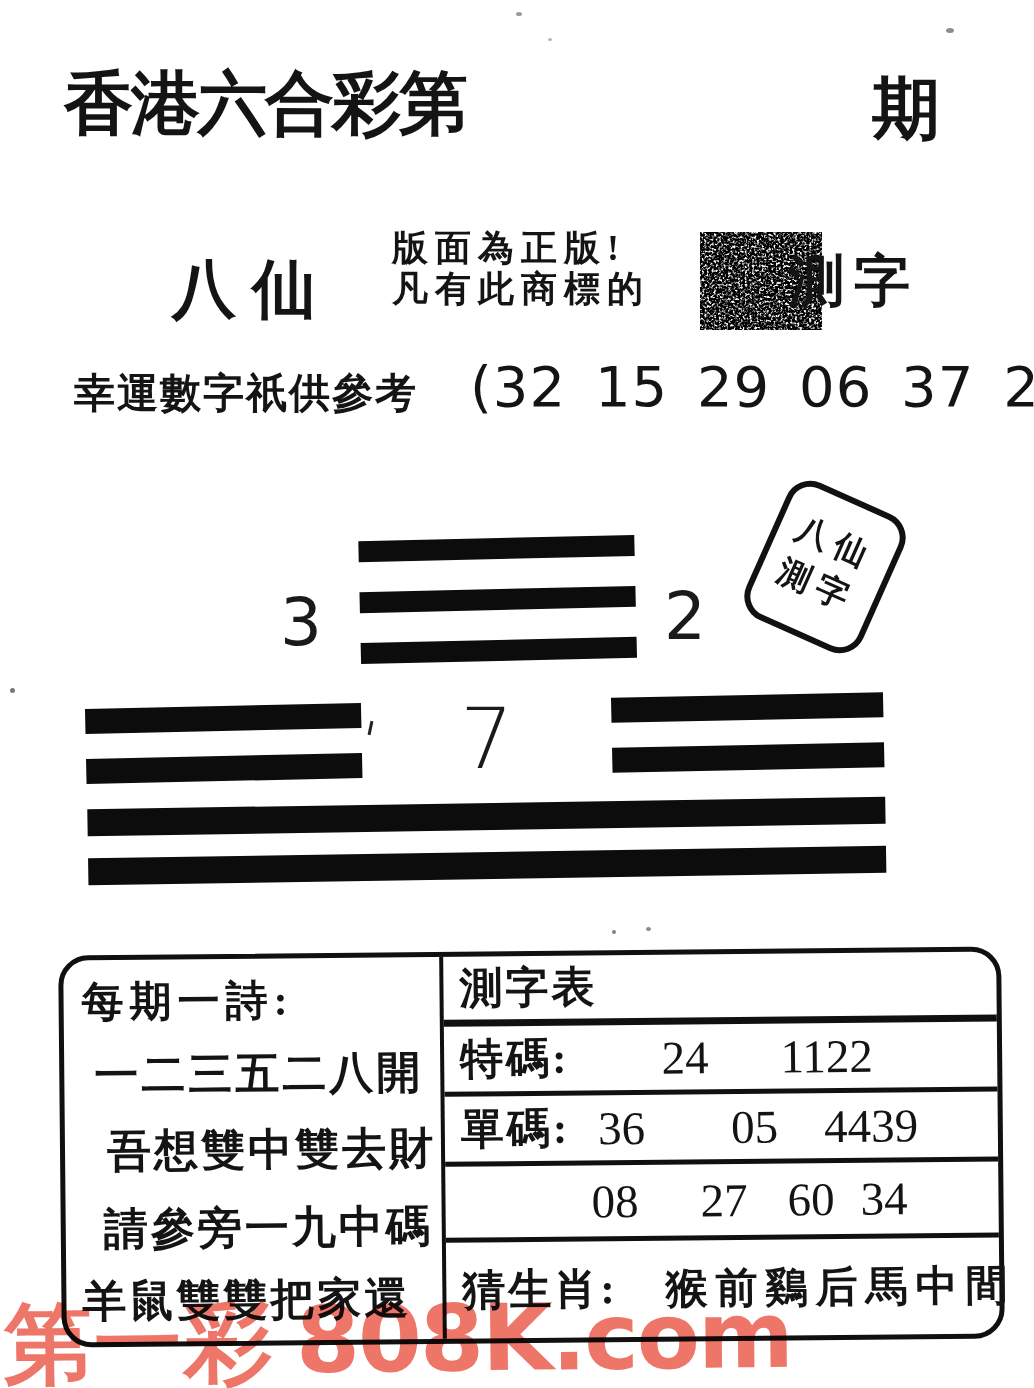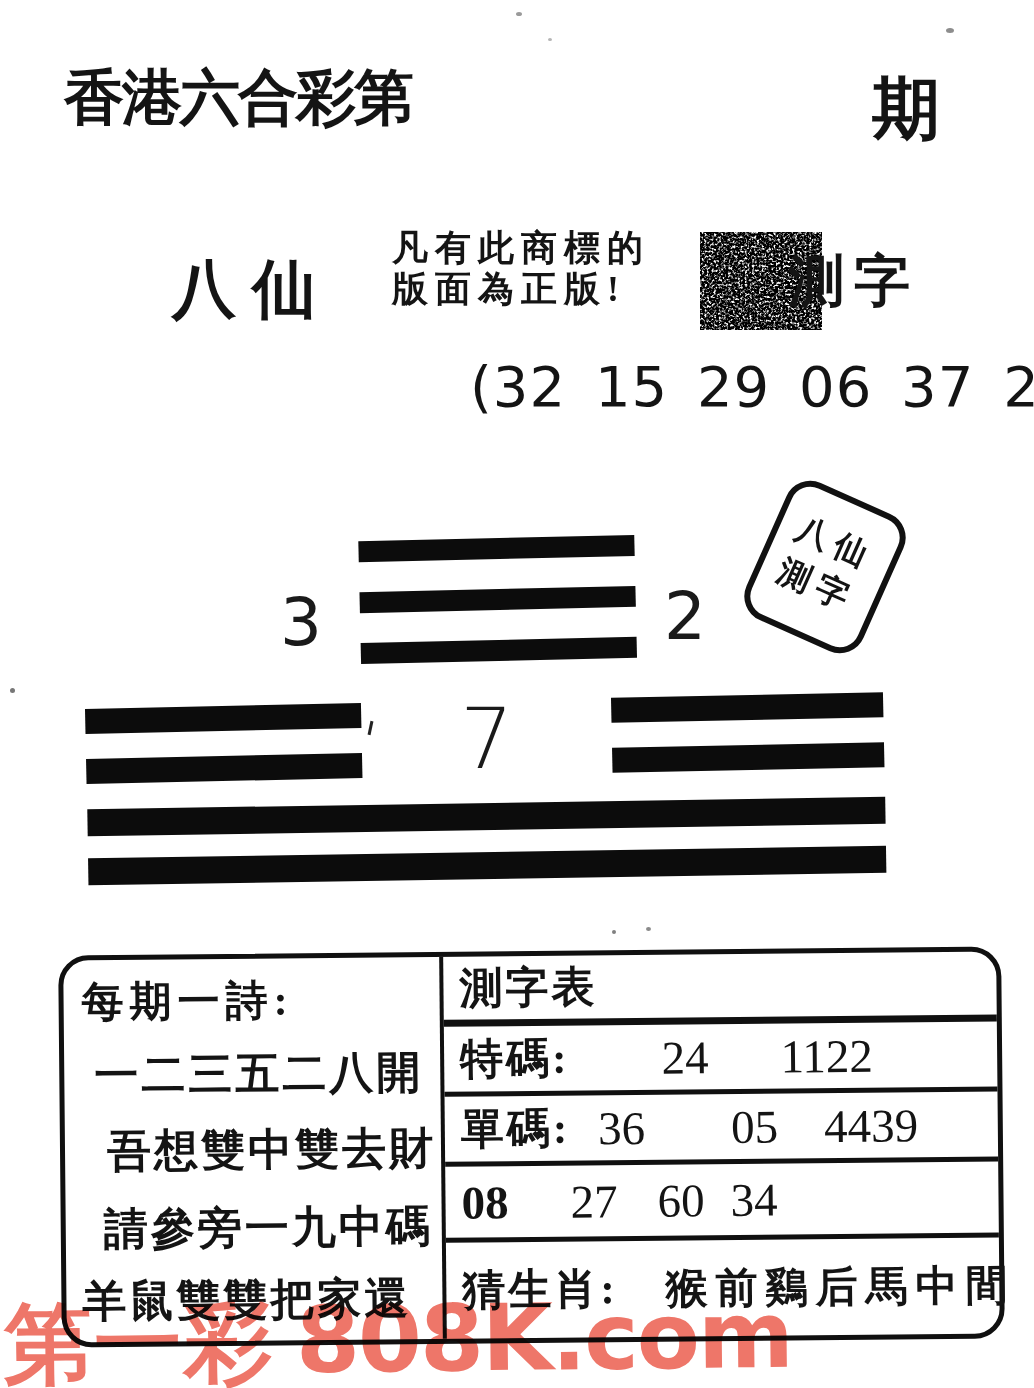--- a/index.html
+++ b/index.html
@@ -9,21 +9,21 @@
     background:#ffffff;
     overflow:hidden;
     font-family:"Liberation Serif", serif;
     color:#141414;
   }
   .abs{position:absolute;}
 
   
   .title-prefix{
     left:64px;top:58px;
-    font-size:60px;font-weight:600;letter-spacing:-2px;
+    font-size:69px;font-weight:600;letter-spacing:-2px;
     white-space:nowrap;
   }
   .title-suffix{
     left:872px;top:64px;
     font-size:68px;font-weight:600;
   }
 
   
   .brand{
     left:172px;top:246px;
@@ -113,21 +113,21 @@
   .rrow-zodiac{flex:1;}
   .rlabel{font-size:43px;font-weight:600;letter-spacing:3px;}
   .num{font-family:"Liberation Serif", serif;font-size:47px;font-weight:400;}
   .rrow-special .num:nth-of-type(1){margin-left:18px;}
   .rrow-special .num:nth-of-type(2){margin-left:92px;font-family:Liberation Serif, serif;}
   .rrow-special .num:nth-of-type(3){margin-left:72px;text-align:right;}
   .rrow-single .num:nth-of-type(1){margin-left:22px;}
   .rrow-single .num:nth-of-type(2){margin-left:28px;}
   .rrow-single .num:nth-of-type(3){margin-left:86px;}
   .rrow-single .num:nth-of-type(4){margin-left:46px;text-align:right;}
-  .rrow-cont .num:nth-of-type(1){font-weight:bold;}
+  .rrow-cont .num:nth-of-type(1){margin-left:130px;}
   .rrow-cont .num:nth-of-type(2){margin-left:62px;}
   .rrow-cont .num:nth-of-type(3){margin-left:40px;}
   .rrow-cont .num:nth-of-type(4){margin-left:26px;}
   .zvalue{font-size:42px;font-weight:600;letter-spacing:8px;margin-left:48px;}
 
   
   .watermark{
     left:4px;top:1282px;
     font-family:"DejaVu Sans", sans-serif;
     font-weight:700;
@@ -150,32 +150,33 @@
 </head>
 <body>
 
 <div class="page">
 
   <div class="abs title-prefix">香港六合彩第</div>
   <div class="abs title-suffix">期</div>
 
   <div class="abs brand">八仙</div>
   <div class="abs notice">
+    <div>版面為正版!</div>
     <div>凡有此商標的</div>
-    <div>版面為正版!</div>
   </div>
   <svg class="abs tm-noise" width="122" height="98">
     <filter id="grain">
       <feTurbulence type="fractalNoise" baseFrequency="0.42" numOctaves="3" seed="11"></feTurbulence>
       <feColorMatrix type="matrix" values="0 0 0 0 0  0 0 0 0 0  0 0 0 0 0  2.2 2.2 2.2 0 -2.4"></feColorMatrix>
     </filter>
     <rect width="122" height="98" rx="8" filter="url(#grain)"></rect>
   </svg>
   <div class="abs tm-label">測字</div>
 
+  <div class="abs lucky-label">幸運數字祇供參考</div>
   <div class="abs lucky-numbers">(32 15 29 06 37 23)</div>
 
   <div class="abs top-bars">
     <div class="bar"></div>
     <div class="bar"></div>
     <div class="bar"></div>
   </div>
   <div class="abs digit digit-3">3</div>
   <div class="abs digit digit-2">2</div>
 

